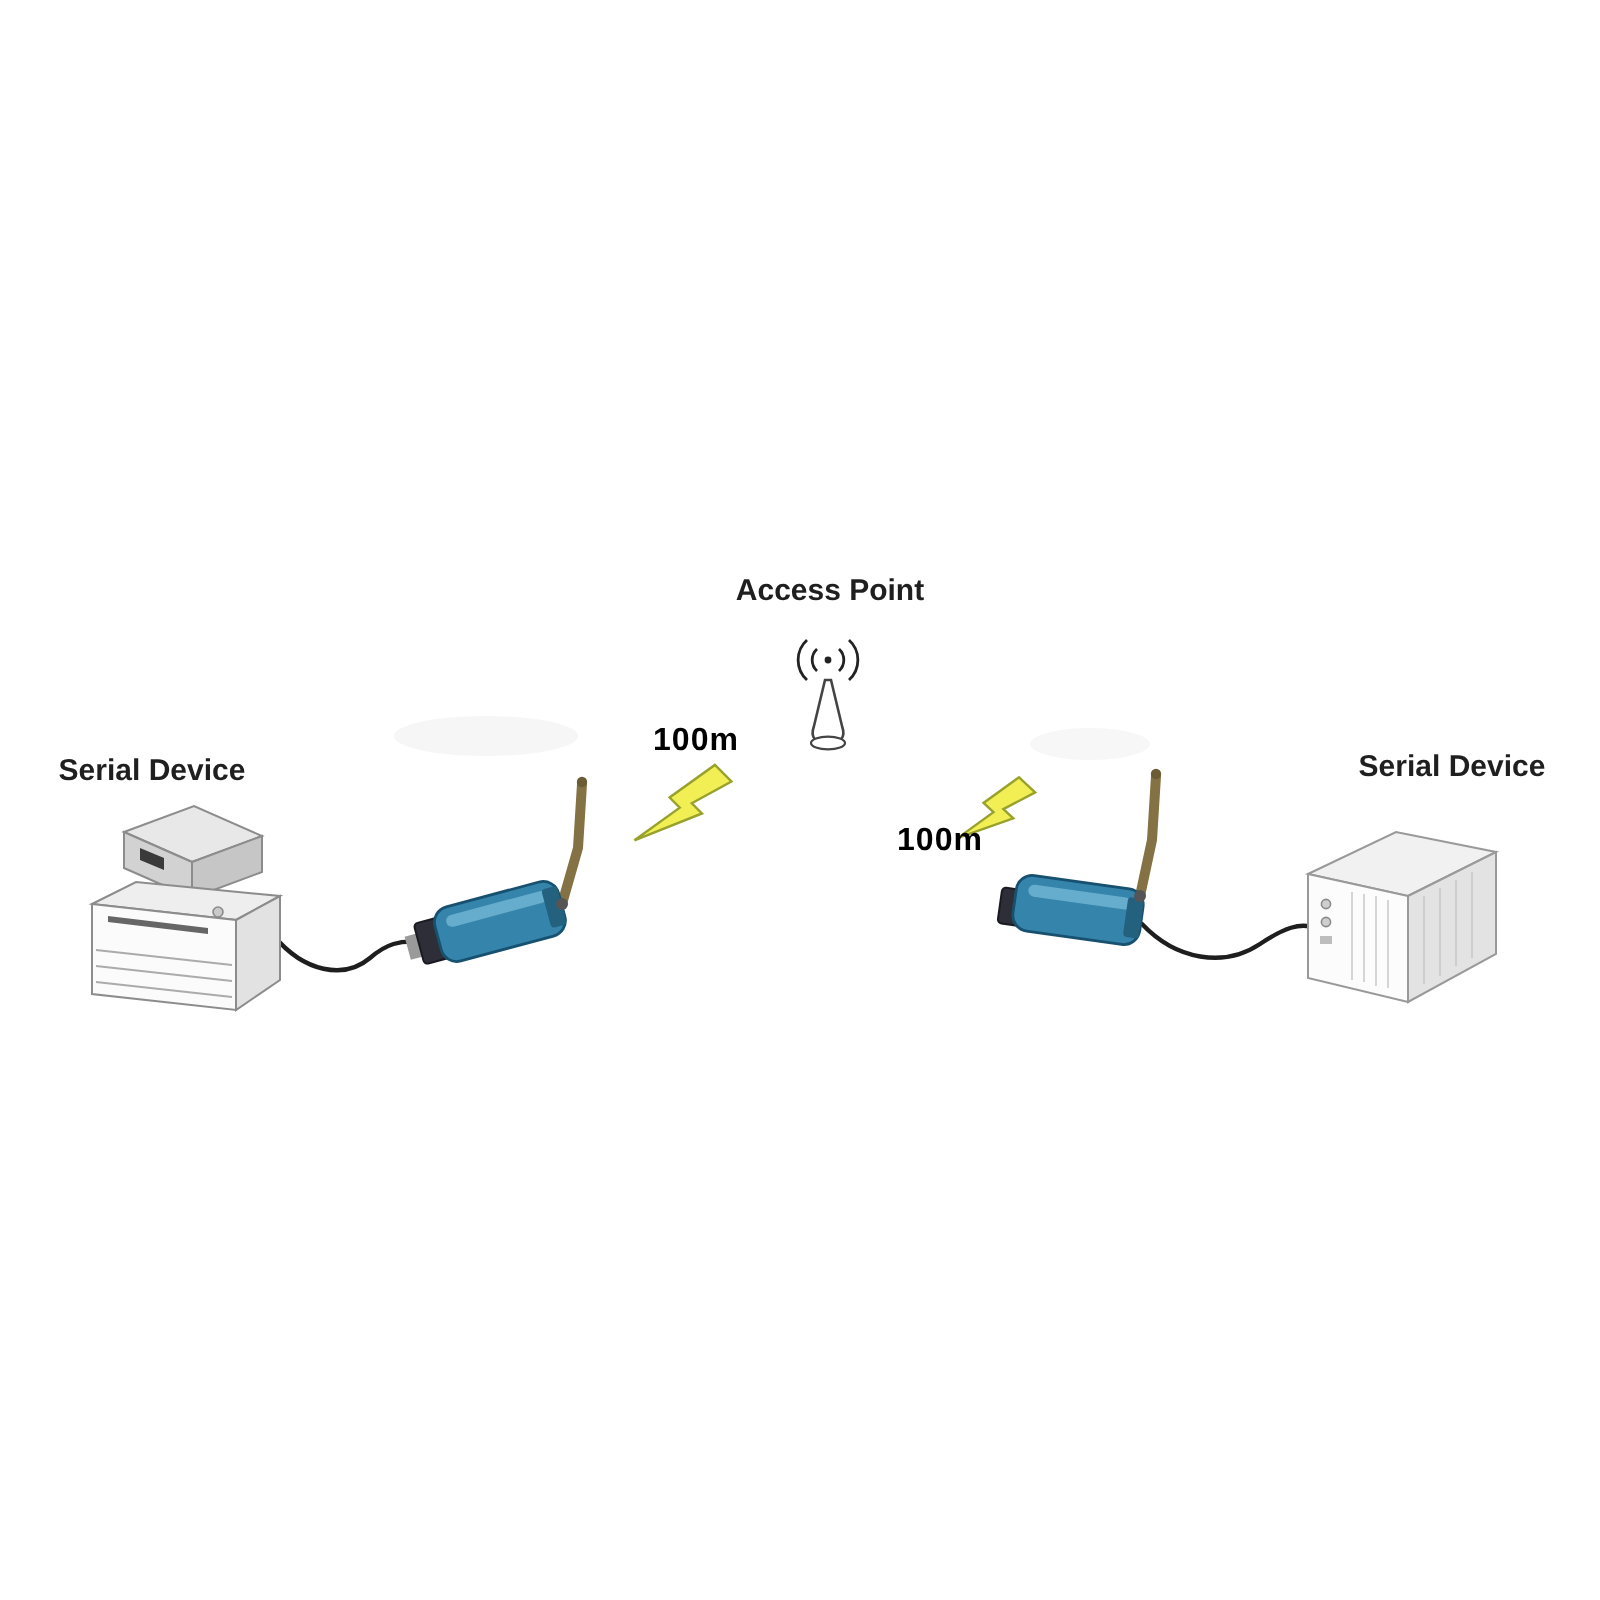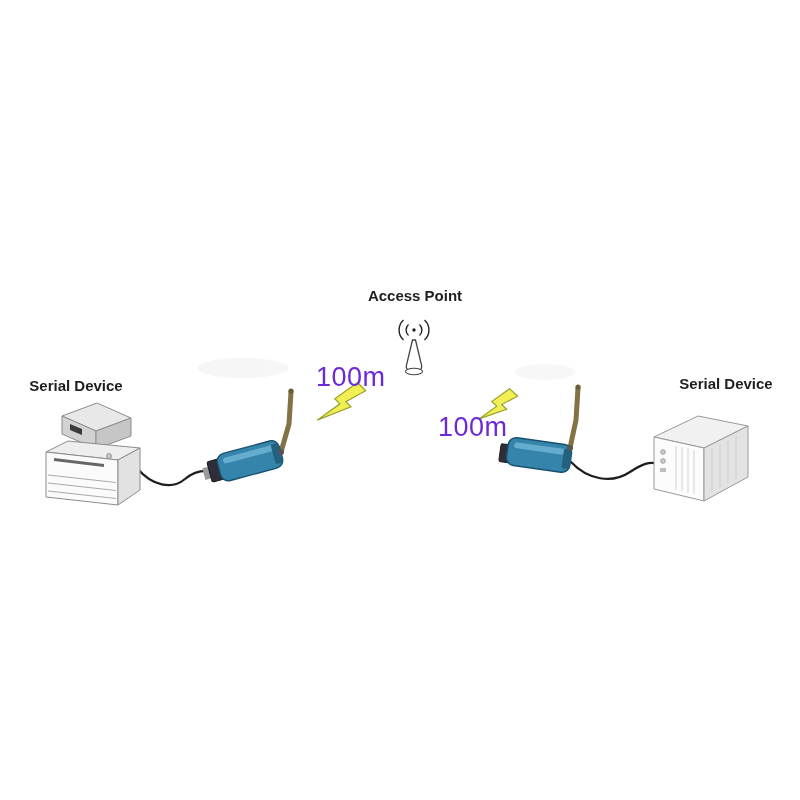--- a/index.html
+++ b/index.html
@@ -1,21 +1,21 @@
 <!DOCTYPE html>
 <html><head>
 <meta charset="utf-8">
 <style>
   html,body{margin:0;padding:0;background:#ffffff;}
   .stage{position:relative;width:800px;height:692px;background:#ffffff;overflow:hidden;
          font-family:"Liberation Sans", sans-serif;}
   .stage svg{position:absolute;left:0;top:0;}
   .label{position:absolute;text-align:center;color:#1f1f1f;}
   .label.bold{font-weight:bold;font-size:15px;}
-  .label.distance{font-size:27px;color:#6d28d9;letter-spacing:0.5px;font-weight:400;}
+  .label.distance{font-size:16px;color:#000000;letter-spacing:0.5px;font-weight:700;}
 </style>
 </head>
 <body>
 
 <div class="stage">
 
   <svg width="800" height="800" viewBox="0 0 800 800">
 
     <ellipse cx="243" cy="368" rx="46" ry="10" fill="#ededed" opacity="0.5"></ellipse>
     <ellipse cx="545" cy="372" rx="30" ry="8" fill="#efefef" opacity="0.5"></ellipse>

